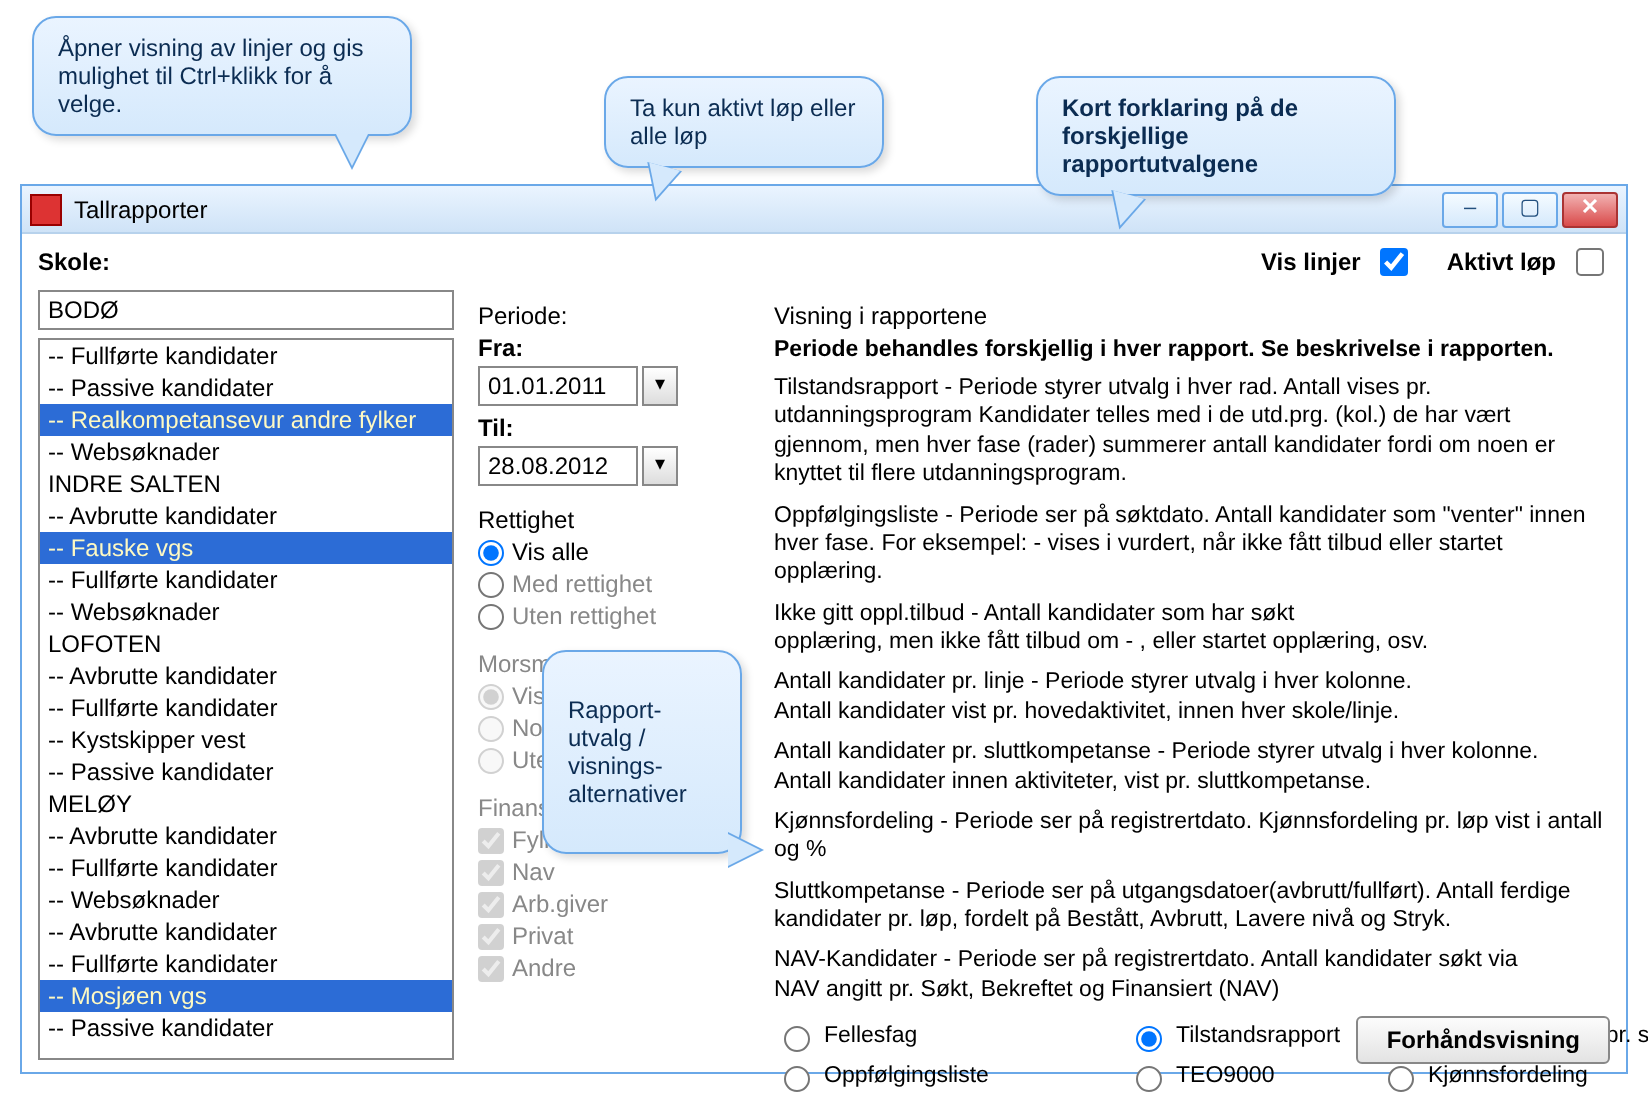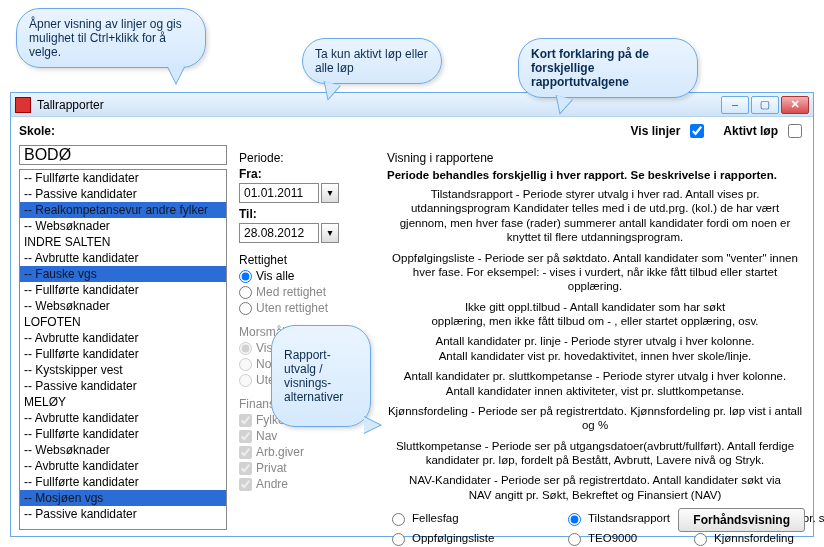--- a/index.html
+++ b/index.html
@@ -4,21 +4,21 @@
 <style>
   * { box-sizing: border-box; font-family: "Segoe UI", Tahoma, sans-serif; }
   body { margin: 0; background: #fff; }
   .root { position: relative; width: 824px; height: 547px; background: #fff; }
 
   
   .callout {
     position: absolute;
     background: linear-gradient(#eaf4ff,#d5e9fc);
     border: 1px solid #6aa8e8;
-    border-radius: 24px;
+    border-radius: 12px;
     padding: 8px 12px;
     font-size: 12px;
     color: #0b2c52;
     box-shadow: 2px 2px 4px rgba(0,0,0,.15);
     z-index: 10;
   }
   .callout .tail {
     position: absolute;
     width: 0; height: 0;
     border-left: 9px solid transparent;
@@ -74,34 +74,34 @@
 
   .body {
     flex: 1; display: flex; min-height: 0;
   }
 
   
   .leftcol {
     width: 220px; display:flex; flex-direction:column; border-right: none; padding: 0 4px 6px 8px;
   }
   .skoleinput {
-    width: 100%; height: 20px; font-size: 16px; padding: 1px 4px; border:1px solid #888;
+    width: 100%; height: 20px; font-size: 12px; padding: 1px 4px; border:1px solid #888;
     margin-bottom: 4px;
   }
   .listwrap {
     flex:1; border:1px solid #888; overflow-y: scroll; background:#fff;
   }
   .listwrap::-webkit-scrollbar { width:16px; }
   .listwrap::-webkit-scrollbar-track { background:#e9e9e9; border-left:1px solid #bbb; }
   .listwrap::-webkit-scrollbar-thumb { background:#c8d8ea; border:1px solid #8aa; }
   .tnode {
     font-size: 12px; padding: 1px 4px; white-space: nowrap; cursor: default;
     color:#000;
   }
-  .tnode.sel { background:#2c6cd6; color:#0f172a; }
+  .tnode.sel { background:#2c6cd6; color:#fef9c3; }
 
   
   .midcol {
     width: 150px; padding: 6px 4px 6px 8px; font-size: 12px;
   }
   .midcol .grp { margin-bottom: 10px; }
   .lbl { display:block; margin-bottom: 2px; }
   .muted { color:#888; }
   .datebox {
     display:flex; align-items:center; gap:2px; margin-bottom:4px;
@@ -115,21 +115,21 @@
   }
   .radio-row, .check-row { display:flex; align-items:center; gap:4px; margin:2px 0; }
   .radio-row input, .check-row input { margin:0; }
 
   
   .rightcol {
     flex:1; padding: 6px 10px 6px 6px; font-size: 11.5px; min-width:0; position:relative;
   }
   .rightcol h4 { margin:0 0 4px 0; font-size:12px; font-weight:normal; }
   .rightcol .bold { font-weight:bold; }
-  .desc p { margin: 6px 0; line-height: 1.25; text-align: center; }
+  .desc p { margin: 6px 0; line-height: 1.25; }
   .radgrid {
     display:grid; grid-template-columns: 170px 120px 200px; column-gap: 6px; row-gap: 4px;
     margin-top: 8px;
   }
   .radcell { display:flex; align-items:center; gap:4px; white-space:nowrap; }
   .previewbtn {
     position:absolute; right:8px; bottom:4px;
     padding: 4px 14px; font-size:12px; font-weight:bold;
     border:1px solid #888; background:linear-gradient(#fcfcfc,#e3e3e3);
     border-radius:3px; cursor:pointer;

